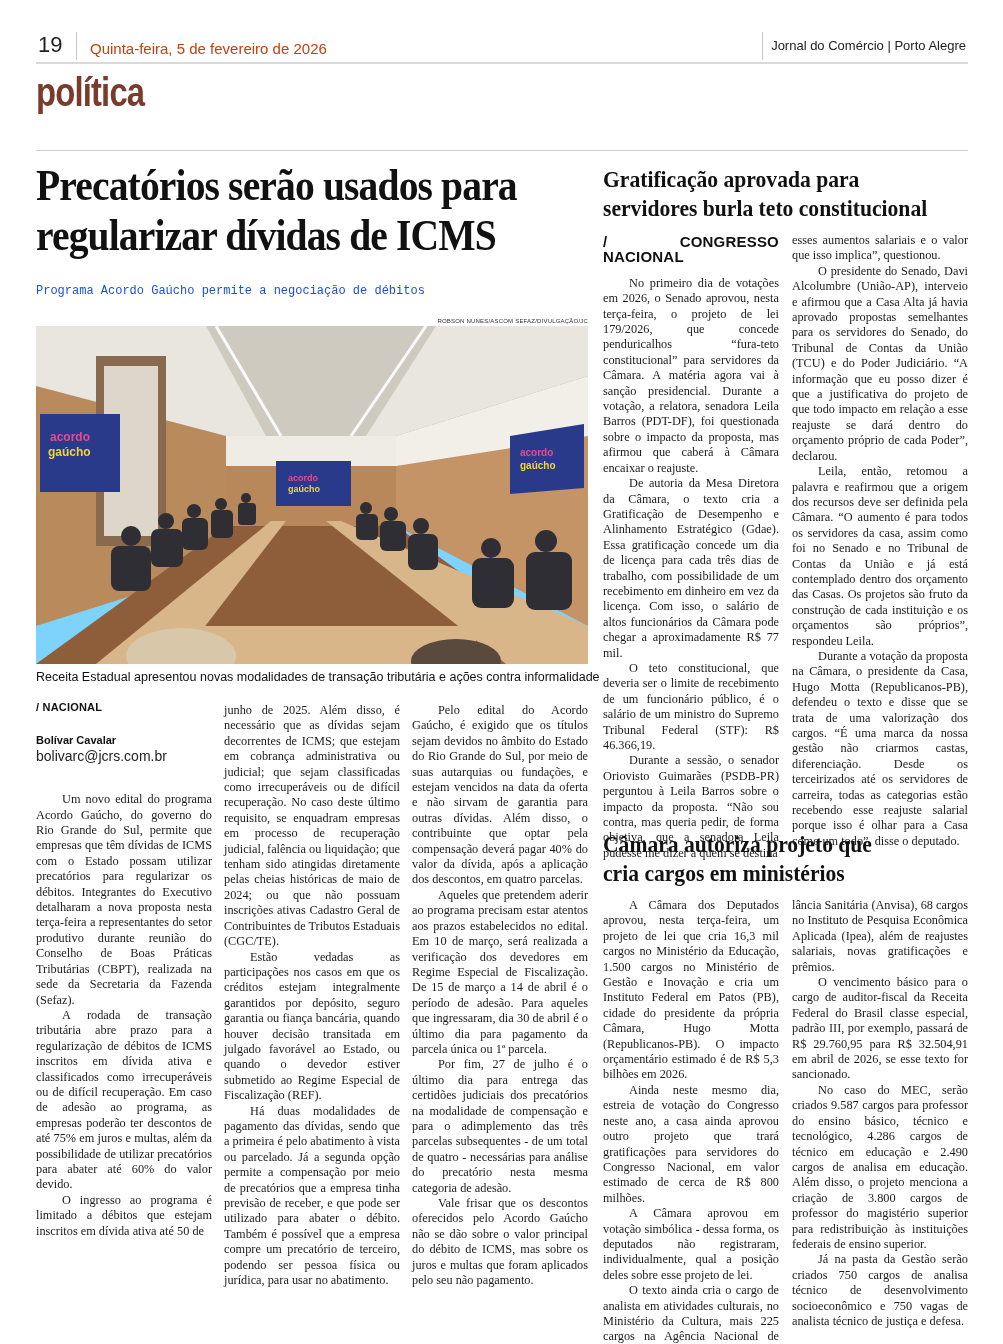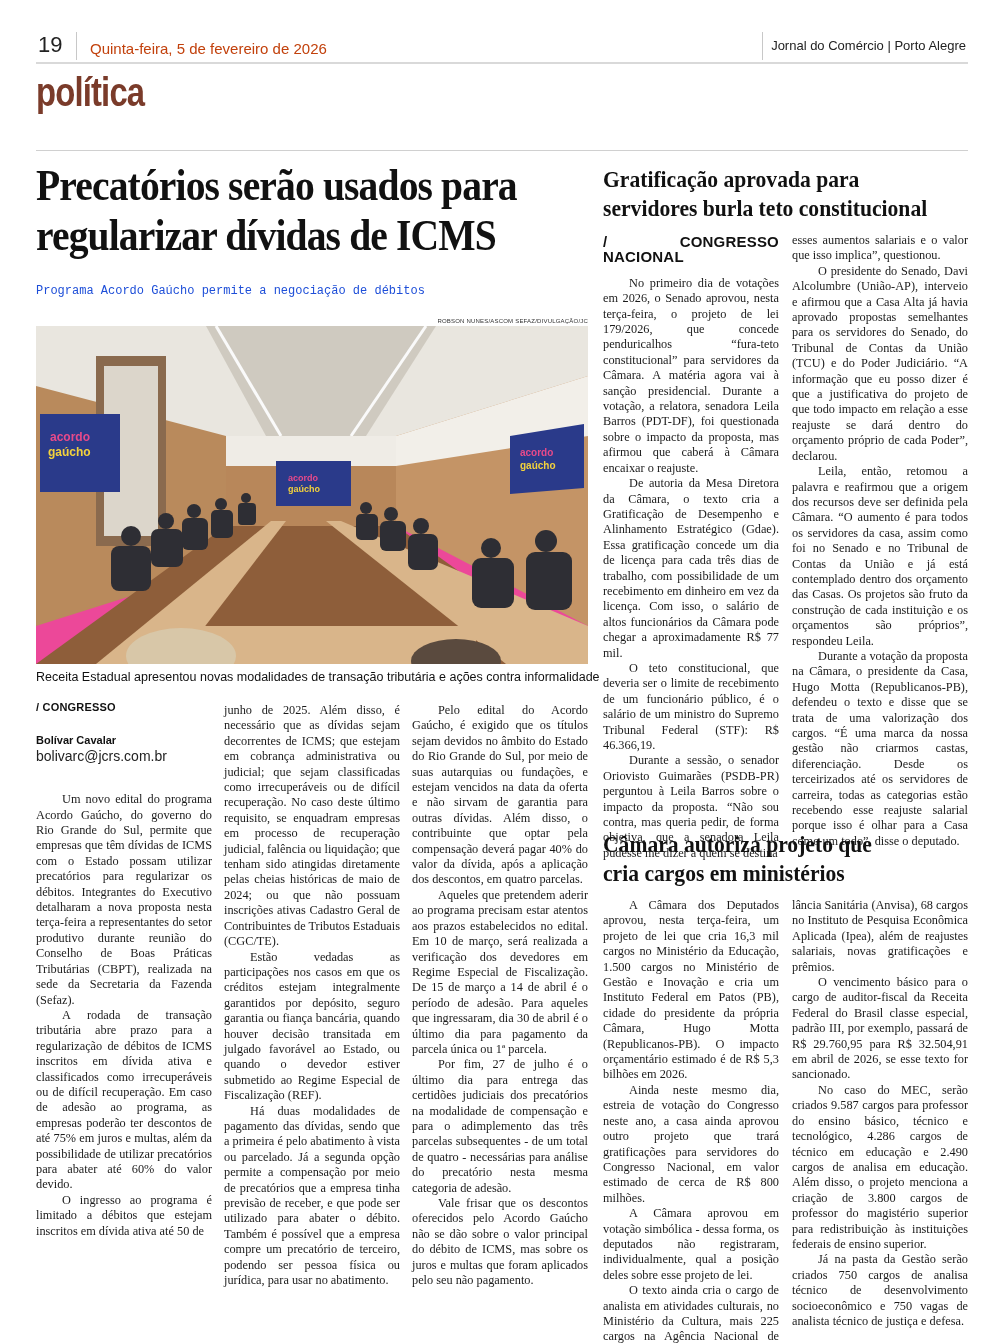--- a/index.html
+++ b/index.html
@@ -12,21 +12,21 @@
   .hdr-date { position: absolute; left: 54px; top: 10px; font-size: 15px; color: #c2410c; font-family: "Liberation Sans", sans-serif; }
   .hdr-sep2 { position: absolute; left: 726px; top: 2px; width: 1px; height: 28px; background: #c8c8c8; }
   .hdr-paper { position: absolute; right: 2px; top: 8px; font-size: 13px; color: #222; font-family: "Liberation Sans", sans-serif; }
   .section { position: absolute; left: 36px; top: 70px; font-size: 40px; font-weight: bold; color: #7a3b2a; letter-spacing: -1px; font-family: "Liberation Sans", sans-serif; transform: scaleX(0.82); transform-origin: left; }
   .rule { position: absolute; left: 36px; top: 150px; width: 932px; height: 1px; background: #d0d0d0; }
 
   
   .headline { position: absolute; left: 36px; top: 160px; width: 560px; font-size: 45px; font-weight: bold; line-height: 50px; letter-spacing: -1px; font-family: "Liberation Serif", serif; color: #111; transform: scaleX(0.88); transform-origin: left; white-space: nowrap; }
   .subhead { position: absolute; left: 36px; top: 284px; font-size: 12px; font-family: Liberation Mono, monospace; color: #1d4ed8; }
   .credit { position: absolute; left: 36px; top: 318px; width: 552px; text-align: right; font-size: 6px; font-family: "Liberation Sans", sans-serif; color: #333; letter-spacing: 0.2px; }
-  .photo { position: absolute; left: 36px; top: 326px; width: 552px; height: 338px; overflow: hidden; background: #ec4899; }
+  .photo { position: absolute; left: 36px; top: 326px; width: 552px; height: 338px; overflow: hidden; background: #7dd3fc; }
   .caption { position: absolute; left: 36px; top: 670px; font-size: 12.5px; font-family: Liberation Sans, sans-serif; color: #111; }
 
   .kicker { font-family: "Liberation Sans", sans-serif; font-weight: bold; font-size: 11px; color: #111; letter-spacing: 0.2px; }
   .col { position: absolute; font-family: "Liberation Serif", serif; font-size: 12.3px; line-height: 15.4px; text-align: justify; color: #1a1a1a; }
   .col p { margin: 0; text-indent: 26px; }
   .col p.noind { text-indent: 0; }
   .byline { font-family: "Liberation Sans", sans-serif; font-size: 11px; font-weight: bold; color: #111; }
   .email { font-family: "Liberation Sans", sans-serif; font-size: 14px; color: #222; }
 
   
@@ -108,21 +108,21 @@
       <circle cx="510" cy="215" r="11"></circle>
         <rect x="490" y="226" width="46" height="58" rx="9"></rect>
     </g>
     <ellipse cx="145" cy="330" rx="55" ry="28" fill="#d8c7a8"></ellipse>
     <ellipse cx="420" cy="335" rx="45" ry="22" fill="#5a4a3e"></ellipse>
   </svg>
 </div>
 <div class="caption">Receita Estadual apresentou novas modalidades de transação tributária e ações contra informalidade</div>
 
 <div class="col" style="left:36px; top:700px; width:176px;">
-  <div class="kicker">/ CONGRESSO</div>
+  <div class="kicker">/ NACIONAL</div>
   <div style="height:18px"></div>
   <div class="byline">Bolívar Cavalar</div>
   <div class="email">bolivarc@jcrs.com.br</div>
   <div style="height:28px"></div>
   <p>Um novo edital do programa Acordo Gaúcho, do governo do Rio Grande do Sul, permite que empresas que têm dívidas de ICMS com o Estado possam utilizar precatórios para regularizar os débitos. Integrantes do Executivo detalharam a nova proposta nesta terça-feira a representantes do setor produtivo durante reunião do Conselho de Boas Práticas Tributárias (CBPT), realizada na sede da Secretaria da Fazenda (Sefaz).</p>
   <p>A rodada de transação tributária abre prazo para a regularização de débitos de ICMS inscritos em dívida ativa e classificados como irrecuperáveis ou de difícil recuperação. Em caso de adesão ao programa, as empresas poderão ter descontos de até 75% em juros e multas, além da possibilidade de utilizar precatórios para abater até 60% do valor devido.</p>
   <p>O ingresso ao programa é limitado a débitos que estejam inscritos em dívida ativa até 50 de</p>
 </div>
 
 <div class="col" style="left:224px; top:703px; width:176px;">

